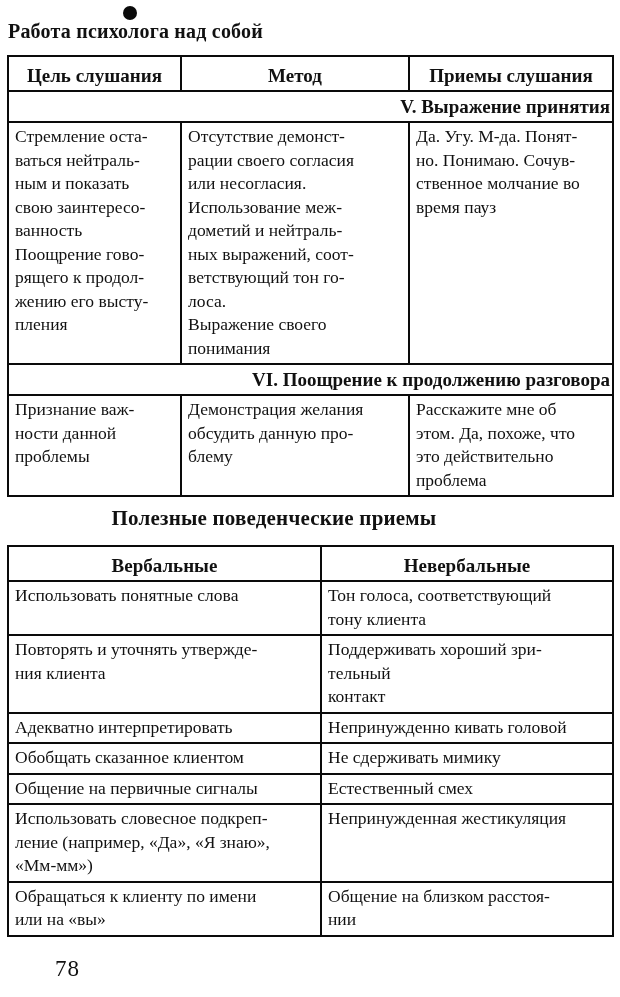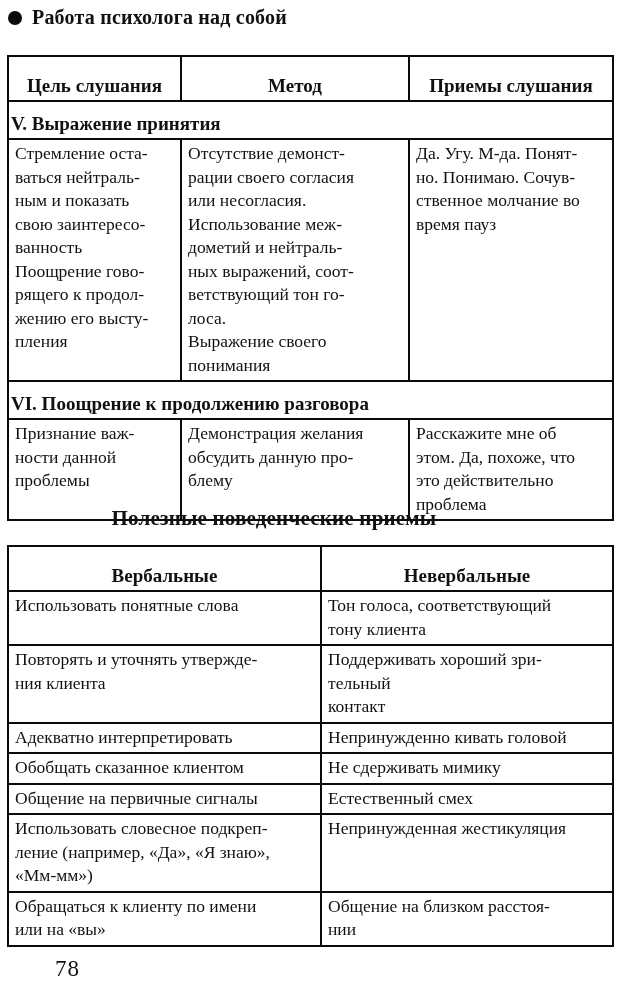--- a/index.html
+++ b/index.html
@@ -20,20 +20,21 @@
   .running-head {
     position: absolute;
     top: 6px;
     left: 8px;
     display: flex;
     align-items: center;
     font-weight: bold;
     font-size: 20px;
     letter-spacing: 0.2px;
     white-space: nowrap;
+    flex-direction: column;
   }
   .bullet {
     display: inline-block;
     width: 14px;
     height: 14px;
     background: #0a0a0a;
     border-radius: 50%;
     margin-right: 10px;
     flex: 0 0 auto;
   }
@@ -46,27 +47,27 @@
   }
   td, th {
     border: 2px solid #0a0a0a;
     vertical-align: top;
     box-sizing: border-box;
   }
   th.col-head {
     font-size: 19px;
     font-weight: bold;
     text-align: center;
-    padding: 18px 2px 3px 2px;
+    padding: 8px 2px 3px 2px;
   }
   td.section-head {
     font-size: 19px;
     font-weight: bold;
-    text-align: left;
-    padding: 11px 2px 3px 2px;
+    text-align: right;
+    padding: 4px 2px 3px 2px;
     vertical-align: middle;
   }
   td.body-cell {
     font-size: 17.5px;
     line-height: 23.5px;
     padding: 2px 0 3px 6px;
     white-space: pre-line;
     text-align: left;
   }
 

